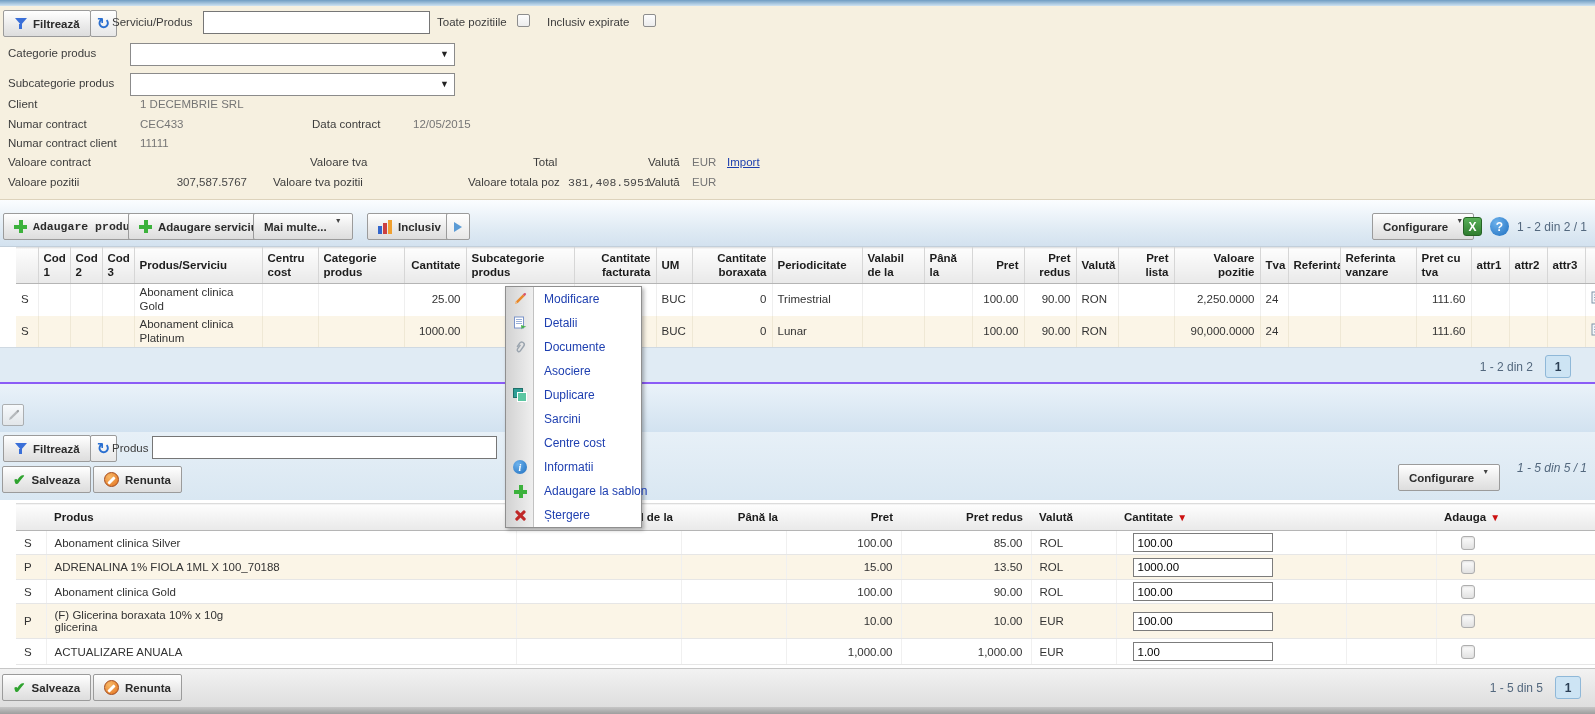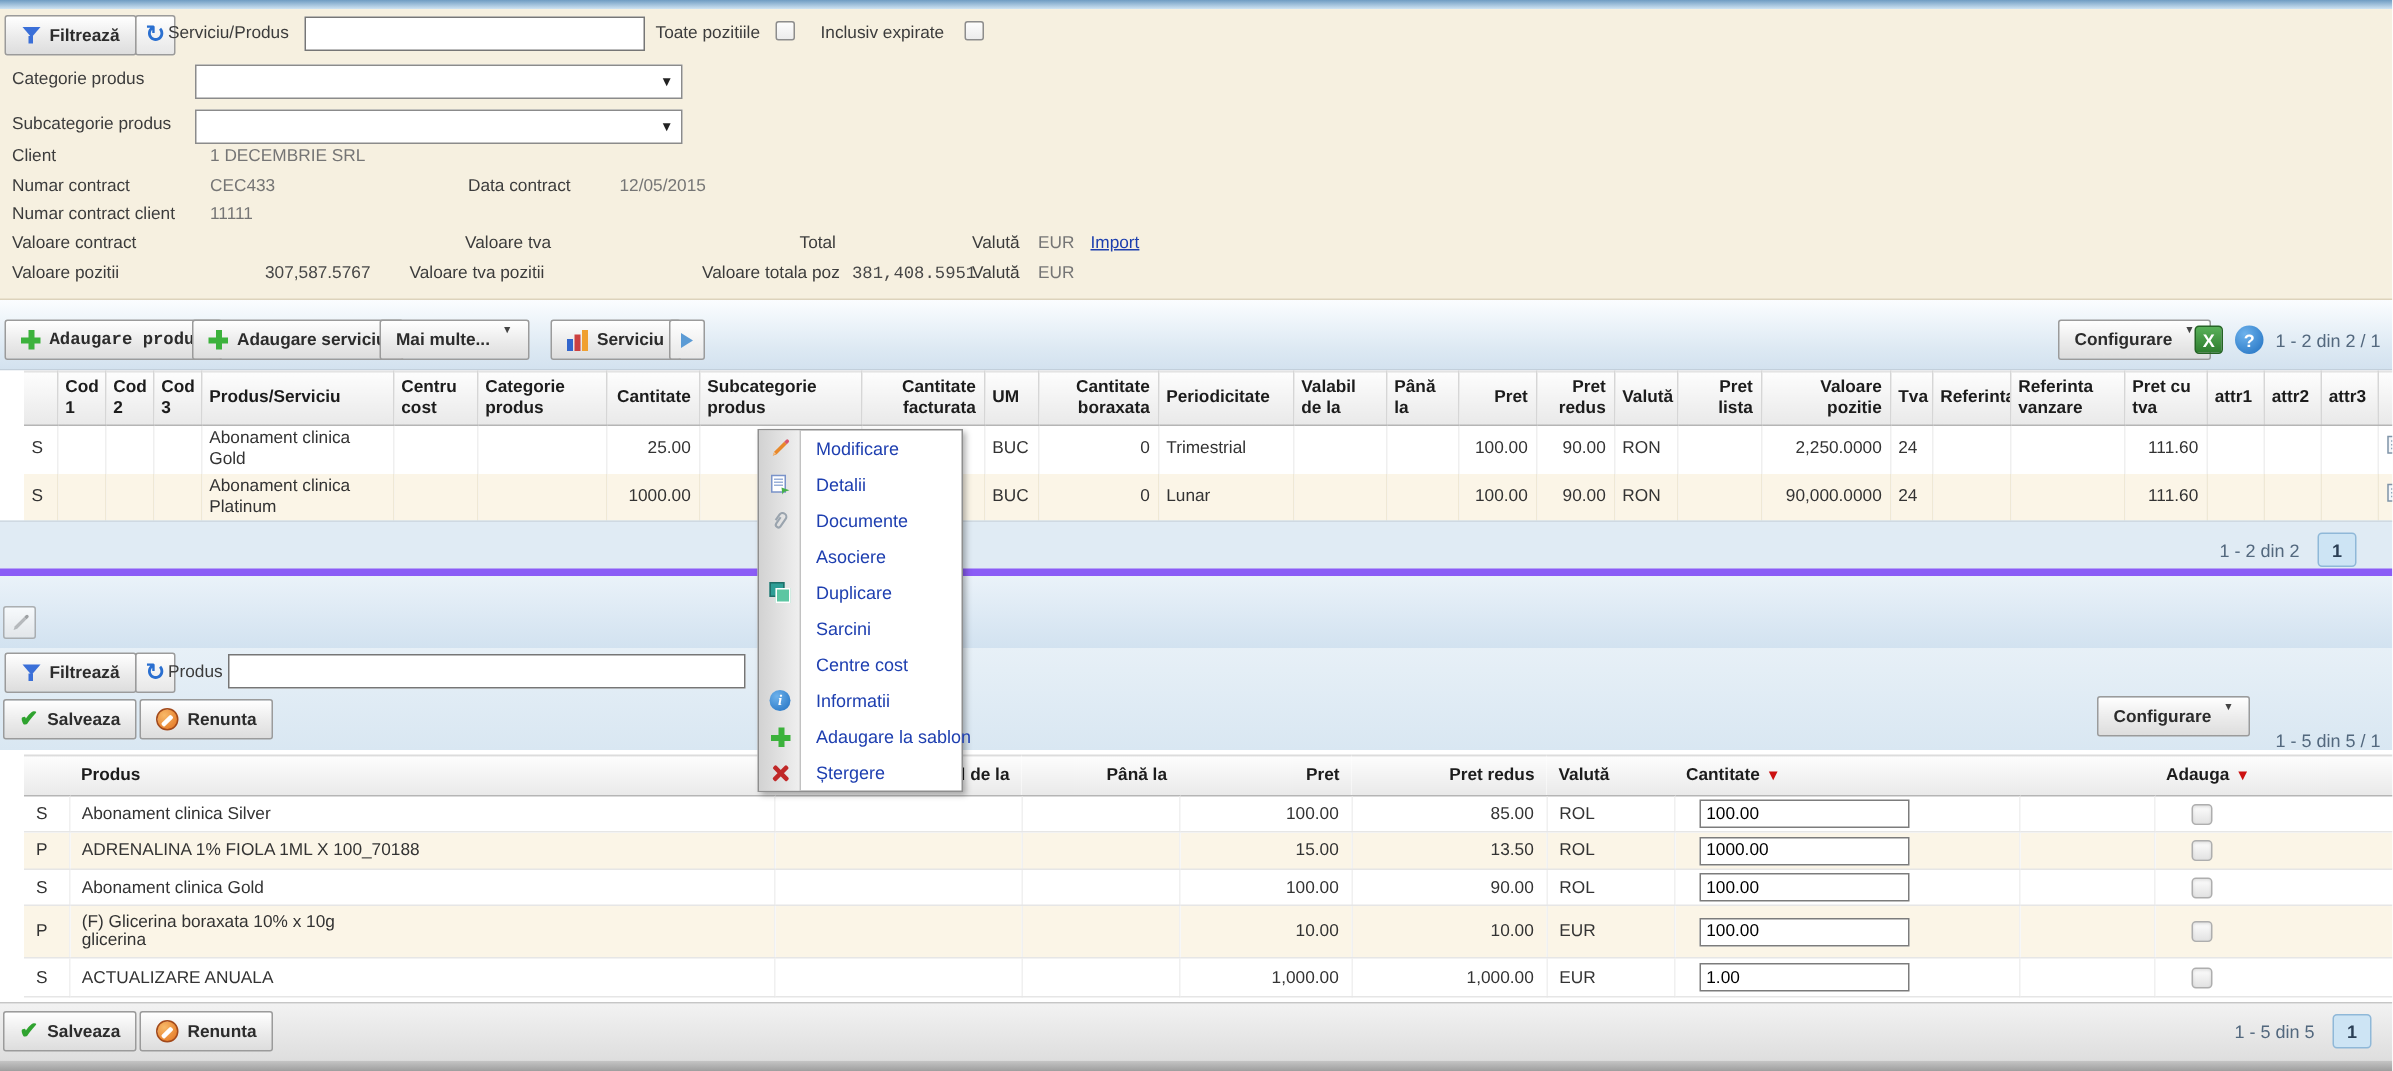--- a/index.html
+++ b/index.html
@@ -5,21 +5,21 @@
   * { margin:0; padding:0; box-sizing:border-box; }
   html,body { background:#fff; }
   body { font-family:"Liberation Sans", "DejaVu Sans", sans-serif; font-size:11.5px; color:#333; }
   #screen { position:relative; width:1595px; height:714px; overflow:hidden; background:#fff; }
 
   
   .strip-top    { position:absolute; left:0; top:0; width:1595px; height:6px;  background:linear-gradient(#6f9cc2,#cfe3f2); }
   .panel-cream  { position:absolute; left:0; top:6px; width:1595px; height:194px; background:#f6f0e0; border-bottom:1px solid #ddd3bc; }
   .band-toolbar { position:absolute; left:0; top:200px; width:1595px; height:47px; background:linear-gradient(#fbfdff,#dde9f3 70%,#d3e2ef); border-bottom:1px solid #c2cfdb; }
   .t1-wrap      { position:absolute; left:0; top:247px; width:1595px; height:100px; background:#fff; }
-  .band-pager1  { position:absolute; left:0; top:347px; width:1595px; height:37px; background:#e0ebf4; border-top:1px solid #cfd9e2; border-bottom:5px solid #8b5cf6;text-align:center; }
+  .band-pager1  { position:absolute; left:0; top:347px; width:1595px; height:37px; background:#e0ebf4; border-top:1px solid #cfd9e2; border-bottom:2px solid #8b5cf6;text-align:center; }
   .band-gap     { position:absolute; left:0; top:384px; width:1595px; height:48px; background:linear-gradient(#eaf2f9,#d2e2f0); }
   .band-filter2 { position:absolute; left:0; top:432px; width:1595px; height:68px; background:linear-gradient(#e7f0f7,#d9e7f2); }
   .t2-wrap      { position:absolute; left:0; top:503px; width:1595px; height:164px; background:#fff; }
   .band-bottom  { position:absolute; left:0; top:668px; width:1595px; height:39px; background:linear-gradient(#f2f2f2,#dedede); border-top:1px solid #c6c6c6; }
   .strip-bottom { position:absolute; left:0; top:707px; width:1595px; height:7px; background:linear-gradient(#c6c6c6,#9e9e9e); }
 
   
   .btn { position:absolute; display:inline-flex; align-items:center; gap:6px; height:27px; padding:0 10px;
          background:linear-gradient(#ffffff,#ebebeb 55%,#dddddd); border:1px solid #9b9b9b; border-radius:2px;
          font-weight:bold; font-size:11.5px; color:#2c2c2c; cursor:pointer; }
@@ -179,21 +179,21 @@
     <button class="btn" style="left:253px; top:13px;">
       <span>Mai multe...</span>
       <span class="caret">▼</span>
     </button>
     <button class="btn" style="left:367px; top:13px;">
       <span class="chart-ico">
           <i class="b1"></i>
           <i class="b2"></i>
           <i class="b3"></i>
         </span>
-      <span>Serviciu</span>
+      <span>Inclusiv</span>
     </button>
     <div class="iconbtn" style="left:446px; top:13px; width:24px;">
       <span class="tri-right"></span>
     </div>
 
     <button class="btn" style="left:1372px; top:13px;">
       <span>Configurare</span>
       <span class="caret">▼</span>
     </button>
     <div style="position:absolute; left:1463px; top:17px;" class="excel-ico">
@@ -381,21 +381,21 @@
       <span>Salveaza</span>
     </button>
     <button class="btn" style="left:93px; top:34px;">
       <span class="cancel-ico"></span>
       <span>Renunta</span>
     </button>
     <button class="btn" style="left:1398px; top:32px;">
       <span>Configurare</span>
       <span class="caret">▼</span>
     </button>
-    <span class="pagertext" style="position:absolute; left:1517px; top:55px;">1 - 5 din 5 / 1</span>
+    <span class="pagertext" style="position:absolute; left:1517px; top:29px;font-style:italic;">1 - 5 din 5 / 1</span>
   </div>
 
   <div class="t2-wrap">
     <table id="t2">
       <colgroup>
         <col style="width:30px">
           <col style="width:470px">
           <col style="width:165px">
           <col style="width:105px">
         <col style="width:115px">

